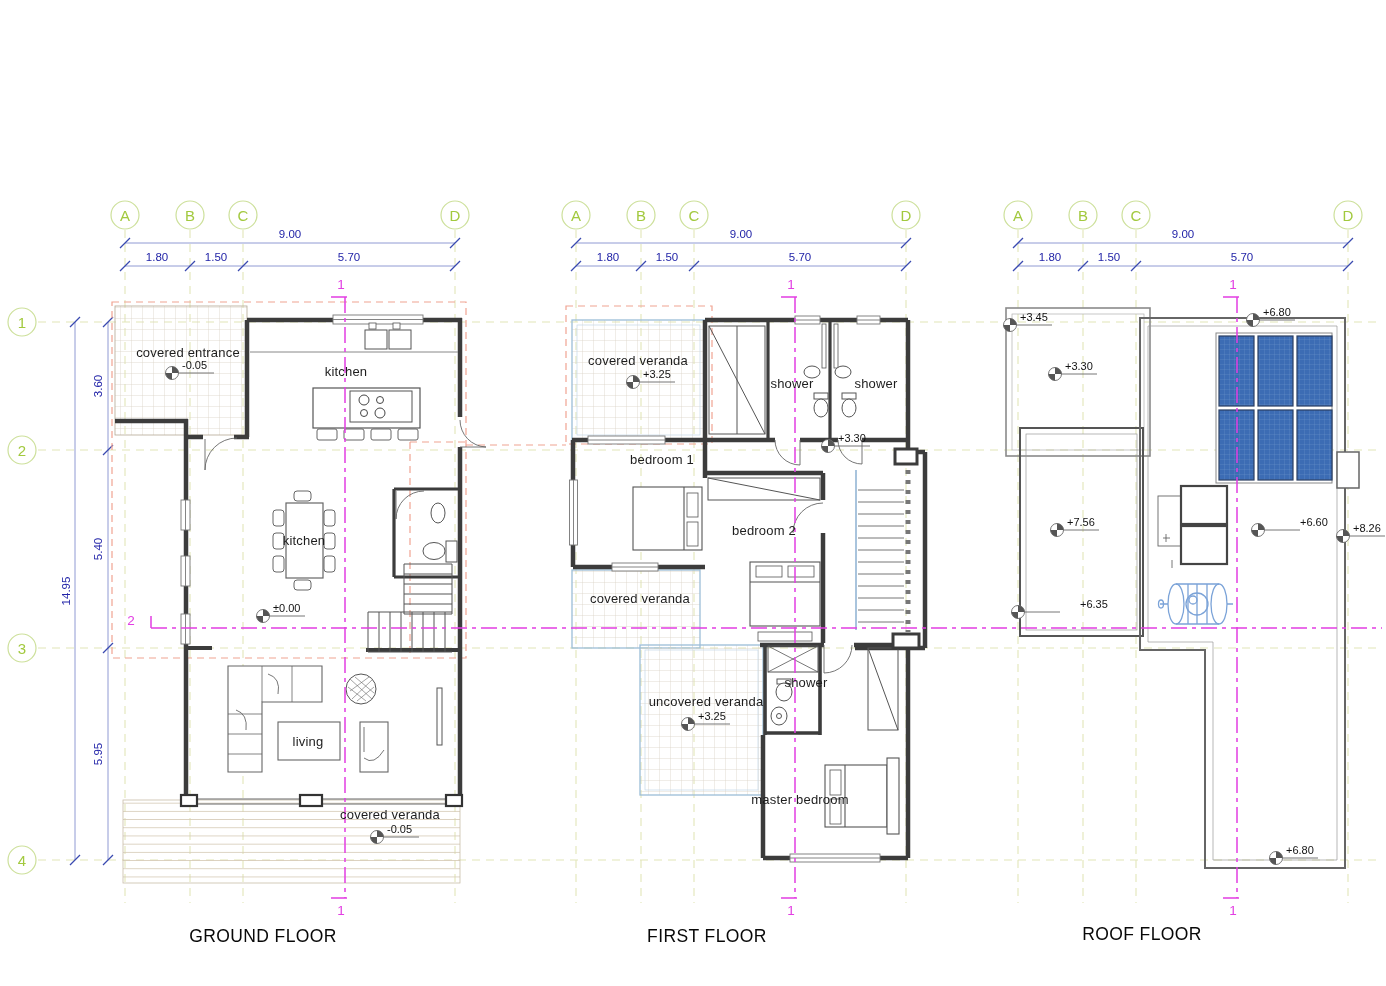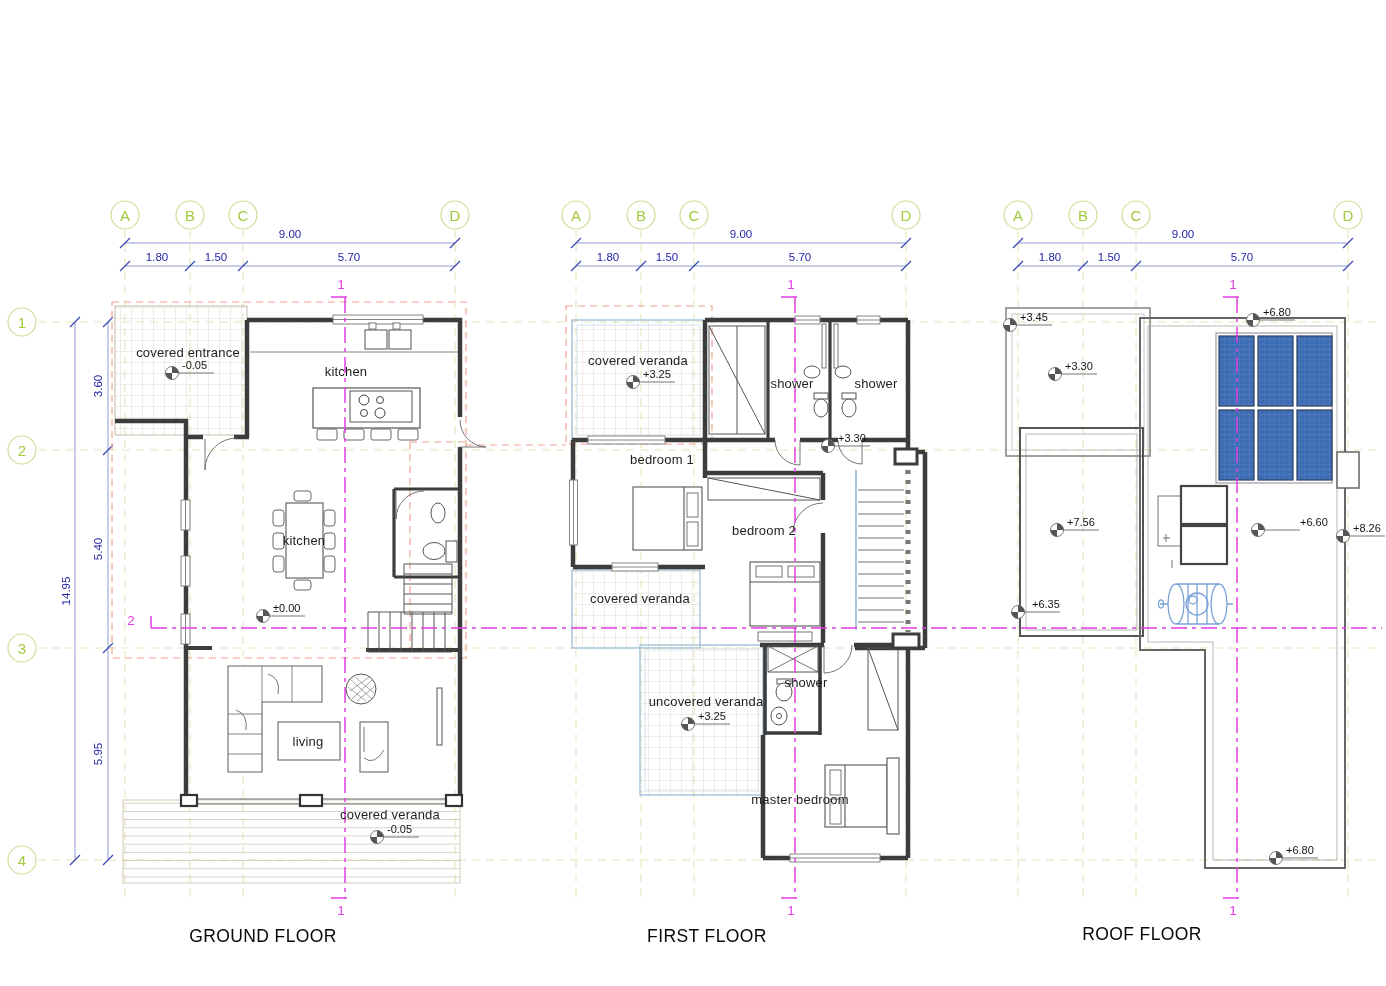--- a/index.html
+++ b/index.html
@@ -393,20 +393,20 @@
 <div class="t lvltxt" style="left:698px;top:711px">+3.25</div>
 <div class="t room" style="left:806px;top:682px">shower</div>
 <div class="t room" style="left:800px;top:799px">master bedroom</div>
 
 <div class="t lvltxt" style="left:1020px;top:312px">+3.45</div>
 <div class="t lvltxt" style="left:1263px;top:307px">+6.80</div>
 <div class="t lvltxt" style="left:1065px;top:361px">+3.30</div>
 <div class="t lvltxt" style="left:1067px;top:517px">+7.56</div>
 <div class="t lvltxt" style="left:1300px;top:517px">+6.60</div>
 <div class="t lvltxt" style="left:1353px;top:523px">+8.26</div>
-<div class="t lvltxt" style="left:1032px;top:599px">+6.35</div>
+<div class="t lvltxt" style="left:1080px;top:599px">+6.35</div>
 <div class="t lvltxt" style="left:1286px;top:845px">+6.80</div>
 
 <div class="t plabel" style="left:263px;top:937px">GROUND FLOOR</div>
 <div class="t plabel" style="left:707px;top:937px">FIRST FLOOR</div>
 <div class="t plabel" style="left:1142px;top:935px">ROOF FLOOR</div>
 
 </div>
 
 </body></html>

